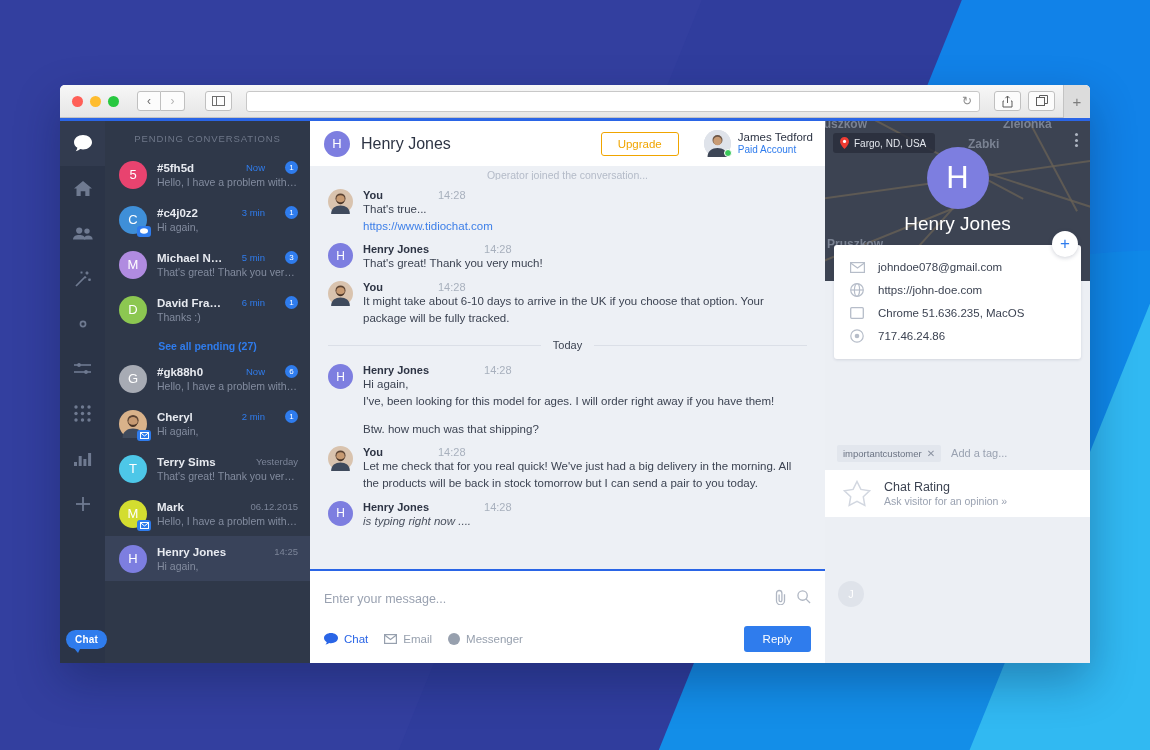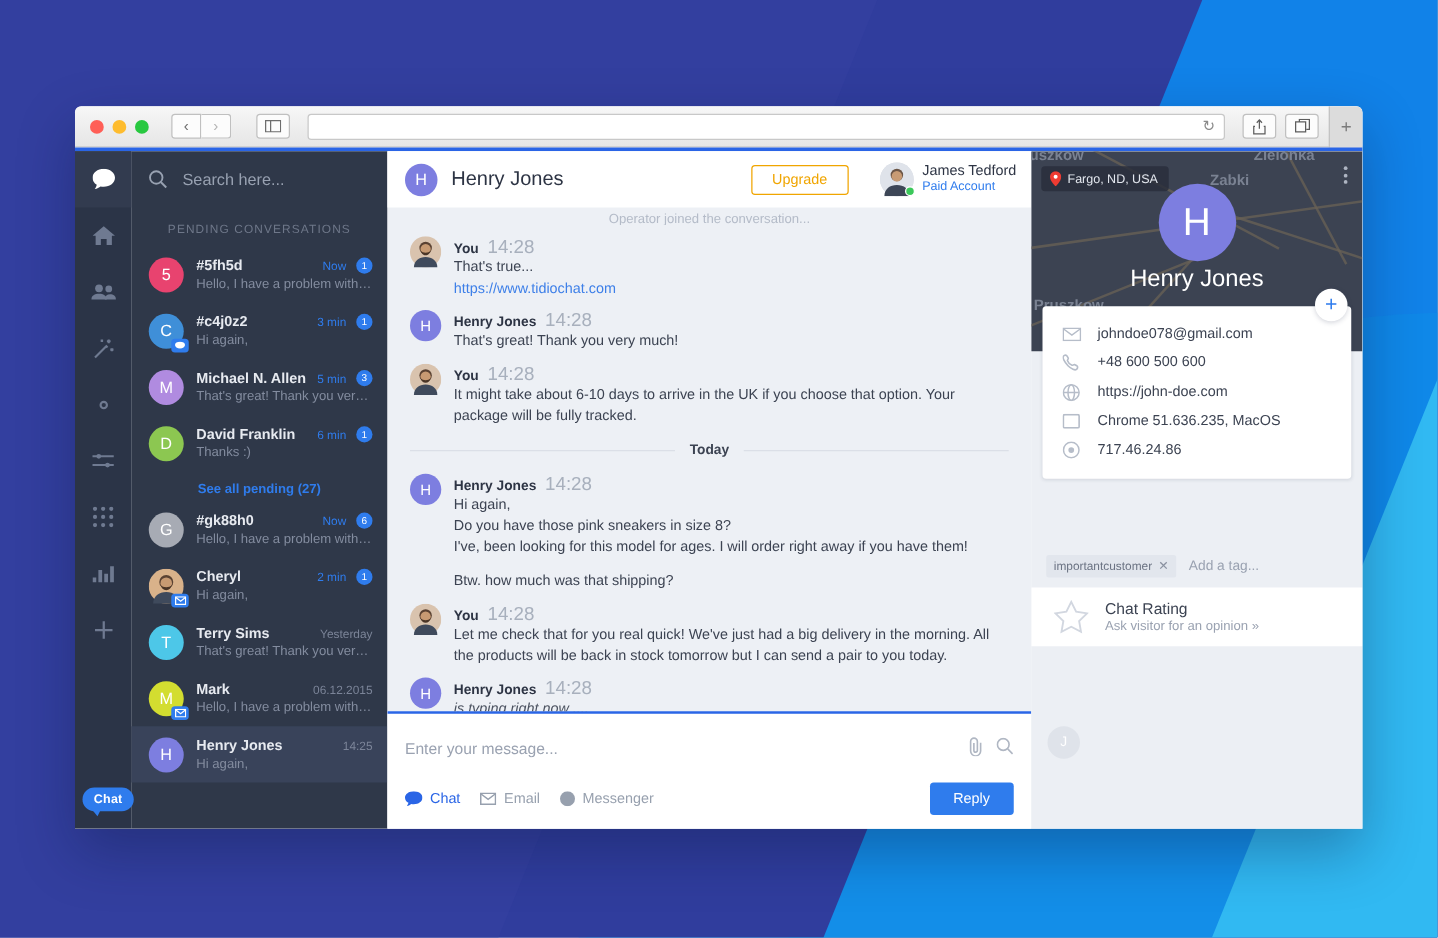--- a/index.html
+++ b/index.html
@@ -144,21 +144,21 @@
     display: flex; align-items: center; justify-content: center;
     color: #fff; font-size: 13px; position: relative;
     background-size: cover; background-position: center;
   }
   .avatar .chan {
     position: absolute; right: -4px; bottom: -3px; width: 14px; height: 11px;
     background: #2f7ced; border-radius: 3px;
     display: flex; align-items: center; justify-content: center;
   }
   .conv-body { flex: 1; min-width: 0; }
-  .conv-top { display: flex; align-items: flex-end; gap: 6px; }
+  .conv-top { display: flex; align-items: center; gap: 18px; }
   .conv-name { font-size: 11.5px; font-weight: bold; color: #e7eaf0; flex: 1;
     white-space: nowrap; overflow: hidden; text-overflow: ellipsis; }
   .conv-time { font-size: 9.5px; color: #2f7ced; white-space: nowrap; }
   .conv-time.muted { color: #7b8498; }
   .conv-badge {
     background: #2f7ced; color: #fff; font-size: 8px; border-radius: 50%;
     width: 13px; height: 13px; display: flex; align-items: center; justify-content: center;
     flex: 0 0 13px; margin-left: 2px;
   }
   .conv-prev {
@@ -206,32 +206,32 @@
   }
   .msg { display: flex; gap: 10px; padding: 9px 0 0; }
   .msg-av {
     width: 25px; height: 25px; border-radius: 50%; flex: 0 0 25px;
     display: flex; align-items: center; justify-content: center;
     color: #fff; font-size: 12px; background-size: cover; background-position: center;
   }
   .msg-body { flex: 1; min-width: 0; }
   .msg-meta { display: flex; align-items: baseline; gap: 7px; }
   .msg-who { font-size: 11px; font-weight: bold; color: #2d3444; }
-  .msg-time { font-size: 15px; color: #a8b0bd; }
+  .msg-time { font-size: 11px; color: #a8b0bd; margin-left: 48px; }
   .msg-line { font-size: 11.5px; color: #3c4352; line-height: 1.45; }
   .msg-line.link { color: #3d7fe8; }
   .msg-line.italic { font-style: italic; color: #4a515f; }
   .msg-line.gap { margin-top: 11px; }
   .daysep {
     display: flex; align-items: center; gap: 12px; padding: 13px 0 4px;
   }
   .daysep::before, .daysep::after {
     content: ""; flex: 1; height: 1px; background: #dbdfe7;
   }
-  .daysep span { font-size: 11px; font-weight: bold; color: #3c4352; }
+  .daysep span { font-size: 11px; font-weight: normal; color: #3c4352; }
 
   .composer {
     flex: 0 0 94px; background: #fff; border-top: 2px solid #2a65e6;
     display: flex; flex-direction: column; padding: 0 14px;
   }
   .composer-top { flex: 1; display: flex; align-items: center; gap: 10px; padding-top: 4px; }
   .composer-input {
     flex: 1; border: none; outline: none; font-size: 12.5px; color: #9aa2b1;
     font-family: "Liberation Sans", sans-serif; background: transparent;
   }
@@ -434,27 +434,20 @@
       <div class="rail-item">
         <svg width="16" height="16" viewBox="0 0 16 16" stroke="currentColor" stroke-width="1.8">
             <line x1="8" y1="1" x2="8" y2="15"></line>
             <line x1="1" y1="8" x2="15" y2="8"></line>
           </svg>
       </div>
       <div class="chat-badge">Chat</div>
     </div>
 
     <div class="convs">
-      <div class="search">
-        <svg width="15" height="15" viewBox="0 0 15 15" fill="none" stroke="#98a1b1" stroke-width="1.5">
-            <circle cx="6" cy="6" r="5"></circle>
-            <line x1="9.8" y1="9.8" x2="14" y2="14"></line>
-          </svg>
-        <input class="search-input" placeholder="Search here..." style="">
-      </div>
       <div class="section-head">
         <span>PENDING CONVERSATIONS</span>
       </div>
       <div id="pending-list">
           <div class="conv">
             <div class="avatar" style="background: rgb(232, 67, 111);">5</div>
             <div class="conv-body">
               <div class="conv-top">
                 <div class="conv-name">#5fh5d</div>
                 <div class="conv-time">Now</div>
@@ -654,21 +647,20 @@
               <span>Today</span>
             </div>
             <div class="msg">
               <div class="msg-av" style="background: rgb(125, 126, 224);">H</div>
               <div class="msg-body">
                 <div class="msg-meta">
                   <span class="msg-who">Henry Jones</span>
                   <span class="msg-time">14:28</span>
                 </div>
                 <div class="msg-line">Hi again,</div>
-                <div class="msg-line">Do you have those pink sneakers in size 8?</div>
                 <div class="msg-line">I've, been looking for this model for ages. I will order right away if you have them!</div>
                 <div class="msg-line gap">Btw. how much was that shipping?</div>
               </div>
             </div>
             <div class="msg">
               <div class="msg-av">
                 <svg width="25" height="25" viewBox="0 0 28 28">
                   <circle cx="14" cy="14" r="14" fill="#d9c3ae"></circle>
                   <circle cx="14" cy="10.5" r="5.6" fill="#5a4232"></circle>
                   <path d="M3.5 28c0-6.2 4.8-9.4 10.5-9.4S24.5 21.8 24.5 28z" fill="#3f4a5c"></path>
@@ -779,28 +771,20 @@
               <span class="ic">
                 <svg width="15" height="11" viewBox="0 0 15 11" fill="none" stroke="currentColor" stroke-width="1.2">
                   <rect x="0.6" y="0.6" width="13.8" height="9.8"></rect>
                   <path d="M0.6 1 L7.5 6 L14.4 1"></path>
                 </svg>
               </span>
               <span>johndoe078@gmail.com</span>
             </div>
             <div class="info-row">
               <span class="ic">
-                <svg width="14" height="14" viewBox="0 0 14 14" fill="none" stroke="currentColor" stroke-width="1.3">
-                  <path d="M1.2 1.5 c2-1.2 2.8.8 3.4 2 .3.7-.9 1.3-.6 2.1.5 1.4 2.2 3.1 3.6 3.6.8.3 1.4-.9 2.1-.6 1.2.6 3.2 1.4 2 3.4-1.3 2.1-5-.1-7.3-2.4S-.9 2.8 1.2 1.5z"></path>
-                </svg>
-              </span>
-              <span>+48 600 500 600</span>
-            </div>
-            <div class="info-row">
-              <span class="ic">
                 <svg width="14" height="14" viewBox="0 0 14 14" fill="none" stroke="currentColor" stroke-width="1.2">
                   <circle cx="7" cy="7" r="6.3"></circle>
                   <ellipse cx="7" cy="7" rx="2.6" ry="6.3"></ellipse>
                   <line x1="0.9" y1="7" x2="13.1" y2="7"></line>
                 </svg>
               </span>
               <span>https://john-doe.com</span>
             </div>
             <div class="info-row">
               <span class="ic">

